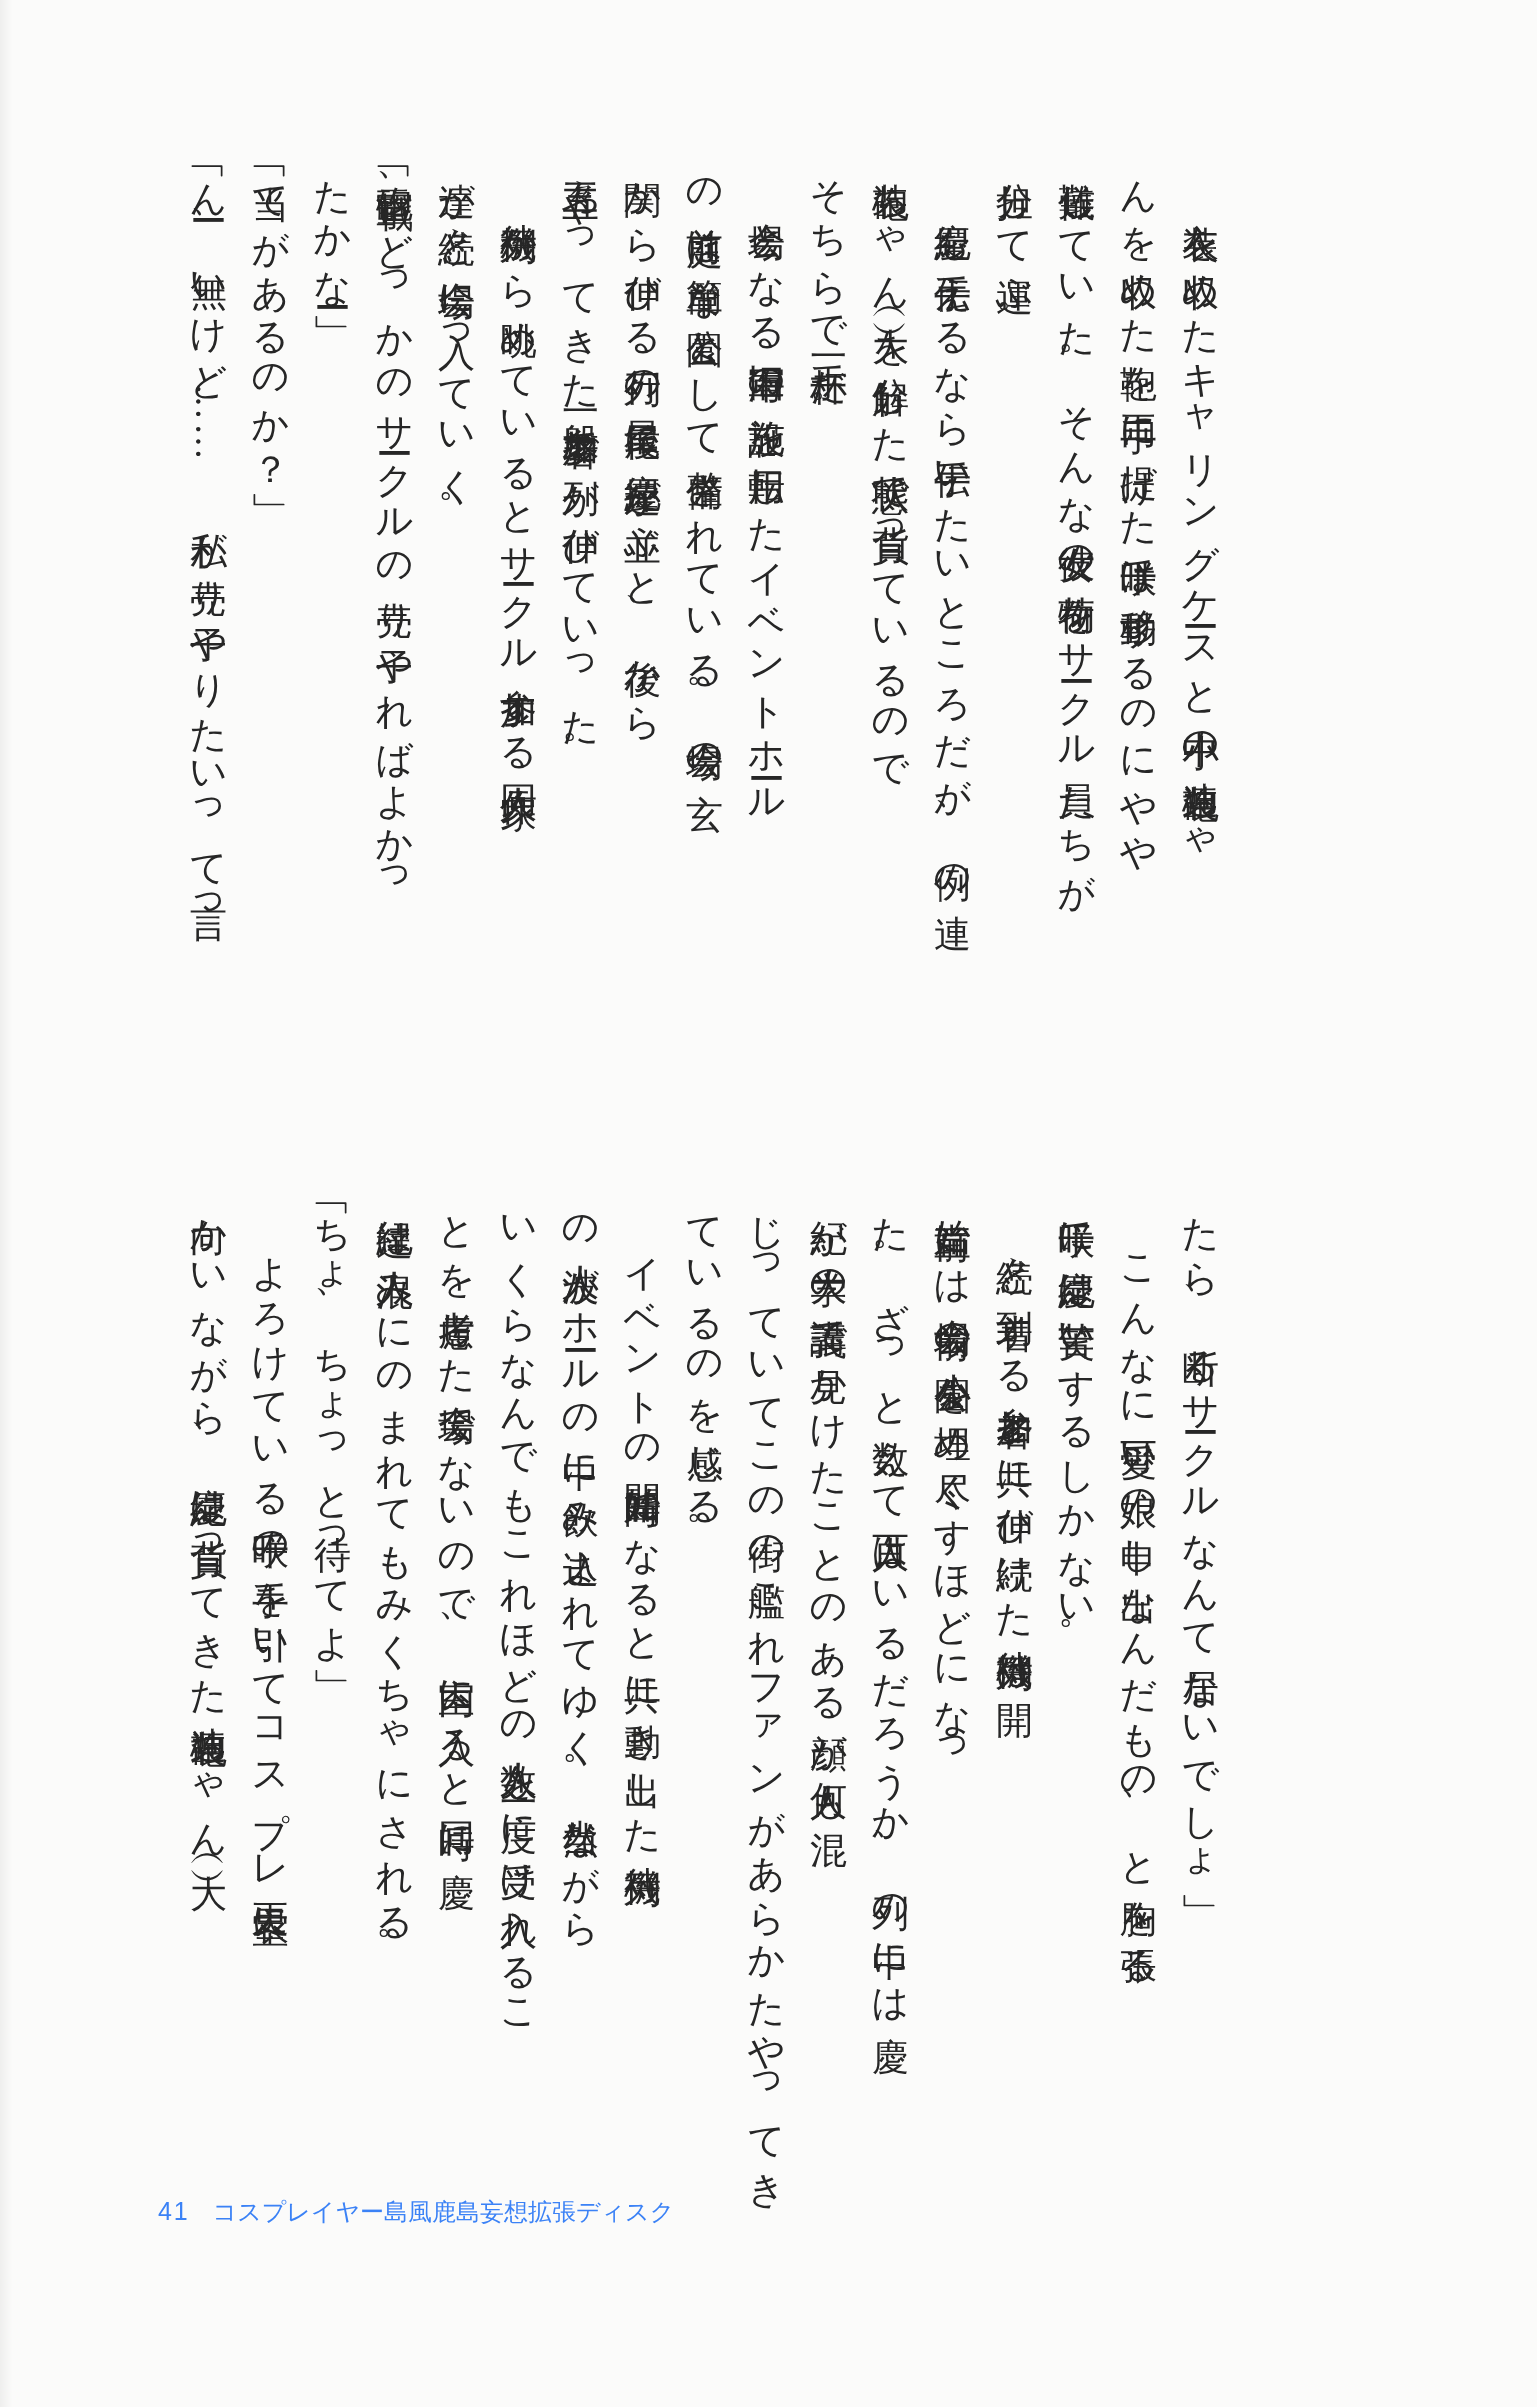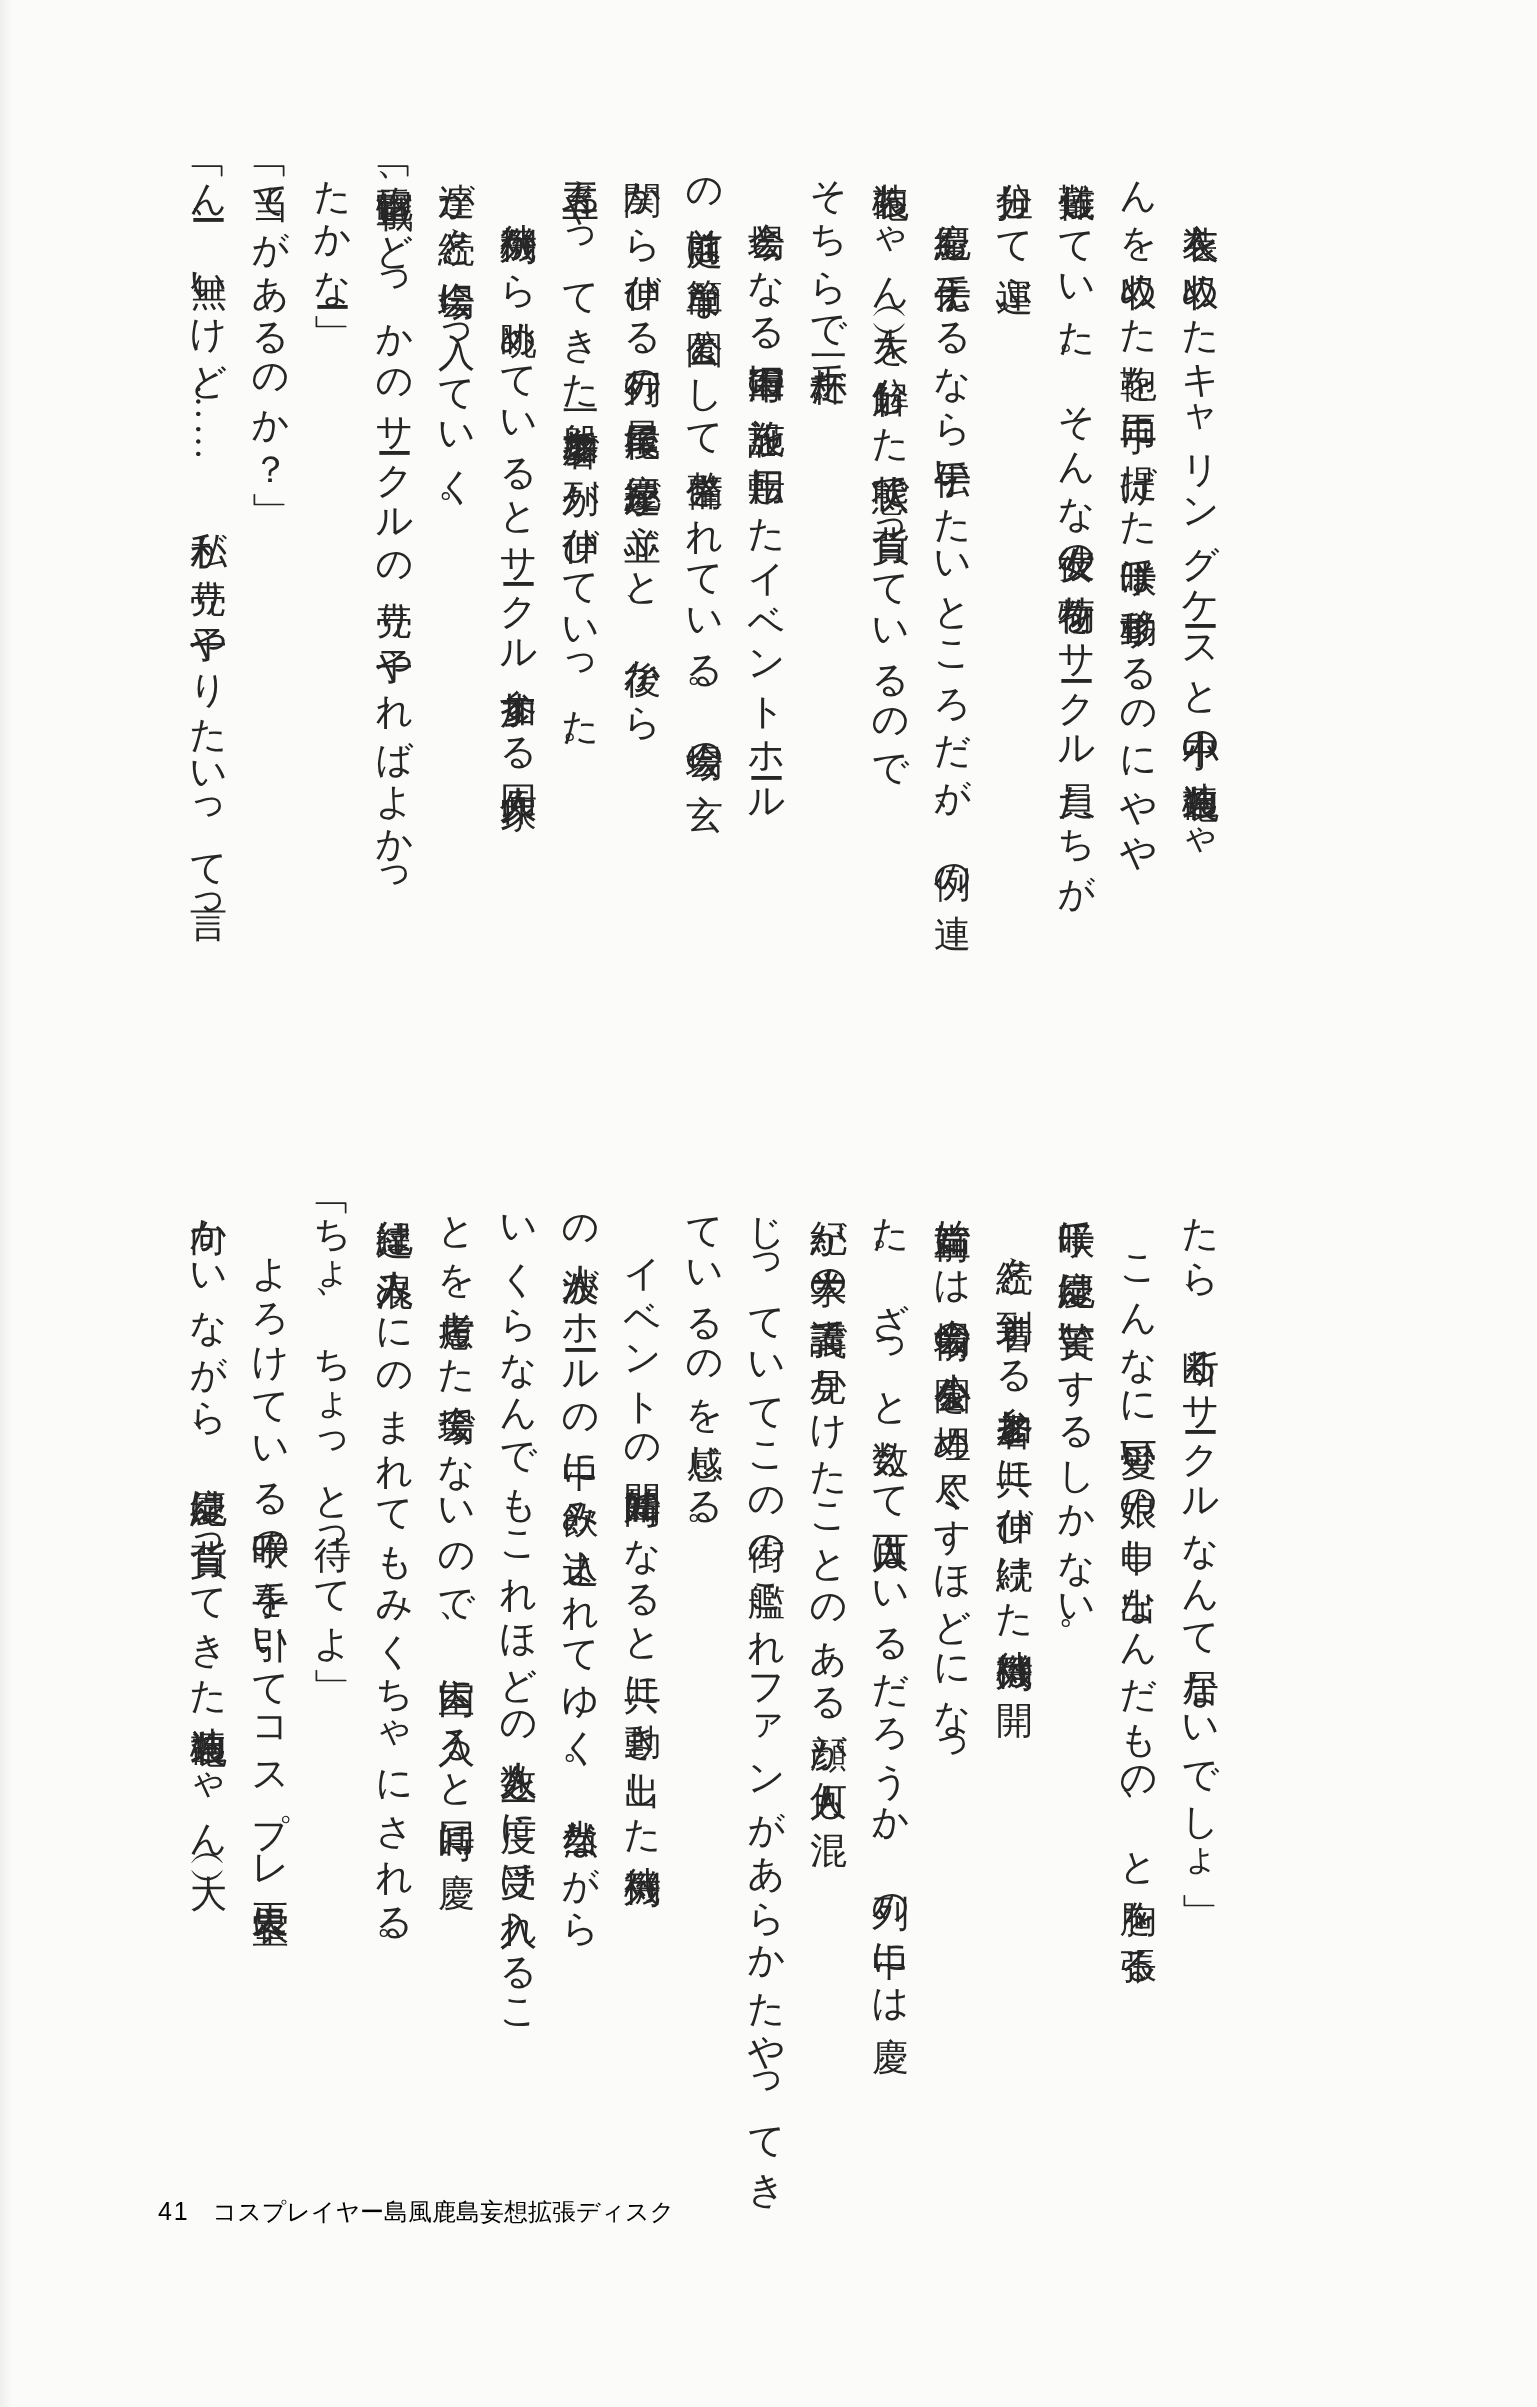--- a/index.html
+++ b/index.html
@@ -45,21 +45,21 @@
   }
   #block1 { top: 154px; right: 306px; }
   #block2 { top: 1191px; right: 306px; }
   .footer {
     position: absolute;
     left: 158px;
     top: 2196px;
     display: flex;
     align-items: baseline;
     font-family: "Liberation Sans", "DejaVu Sans", sans-serif;
-    color: #000000;
+    color: #3b82f6;
   }
   .footer .num {
     font-size: 25px;
     letter-spacing: 1.9px;
   }
   .footer .title {
     font-size: 24px;
     margin-left: 23px;
     letter-spacing: 0px;
   }

